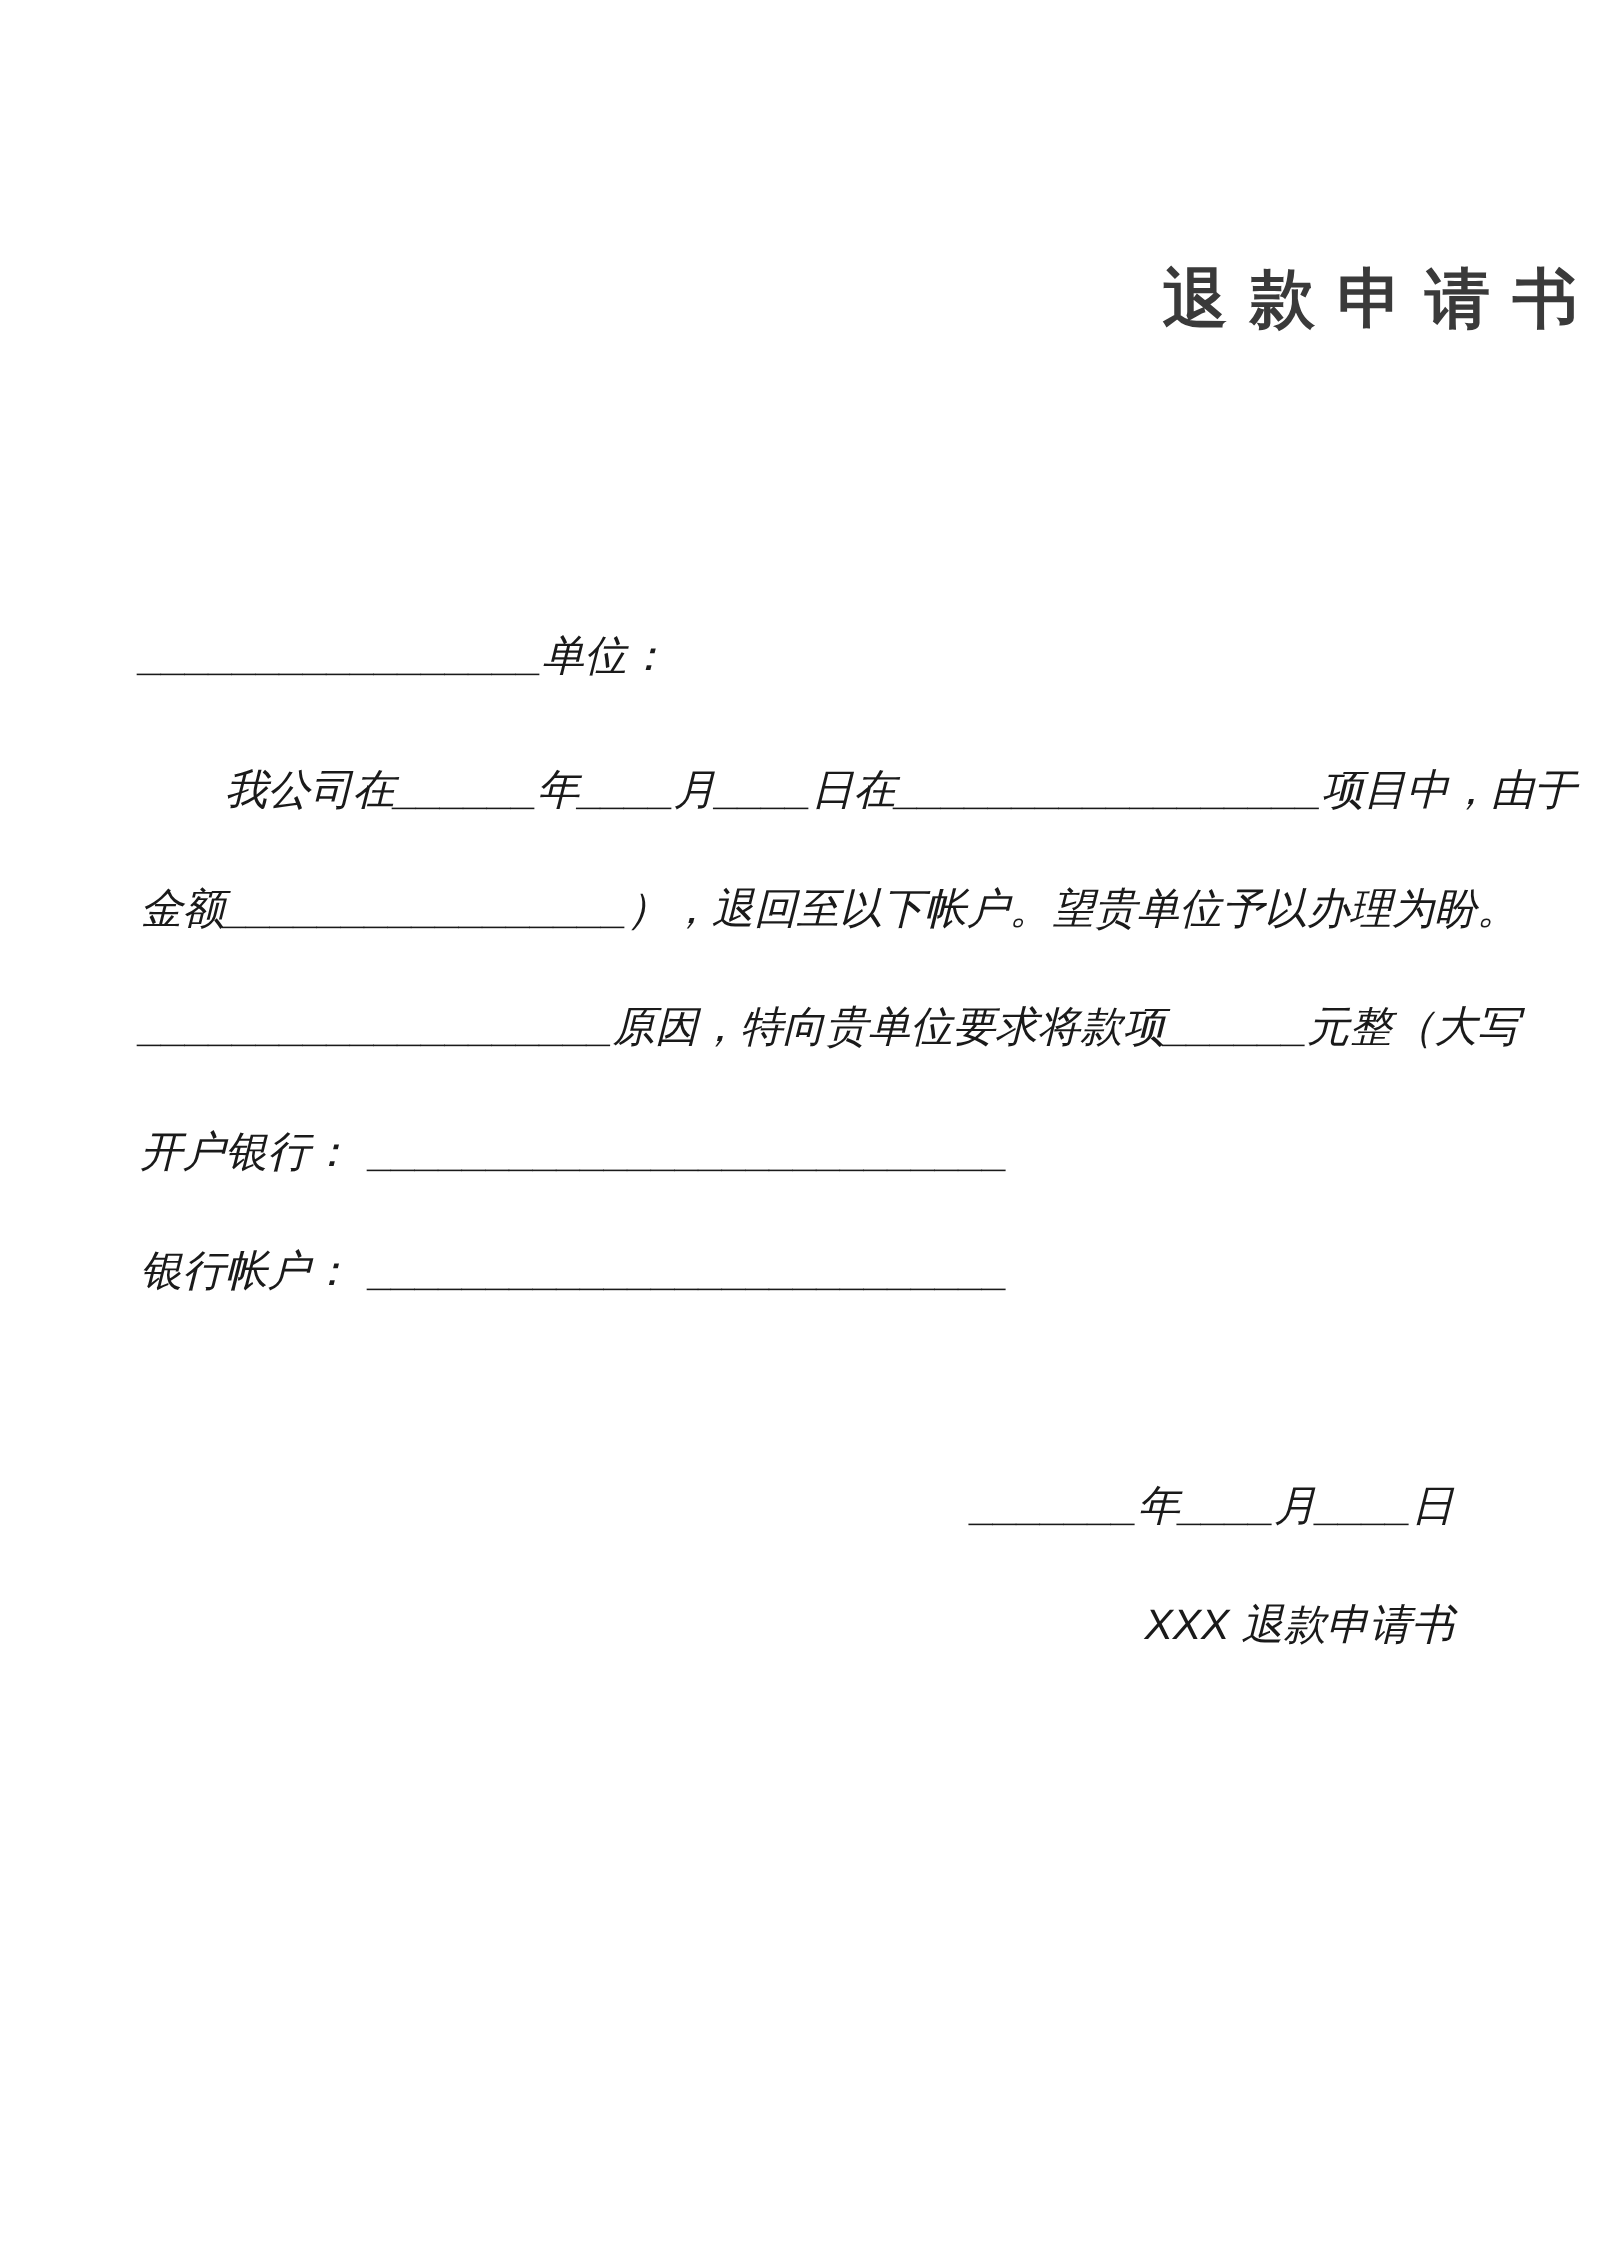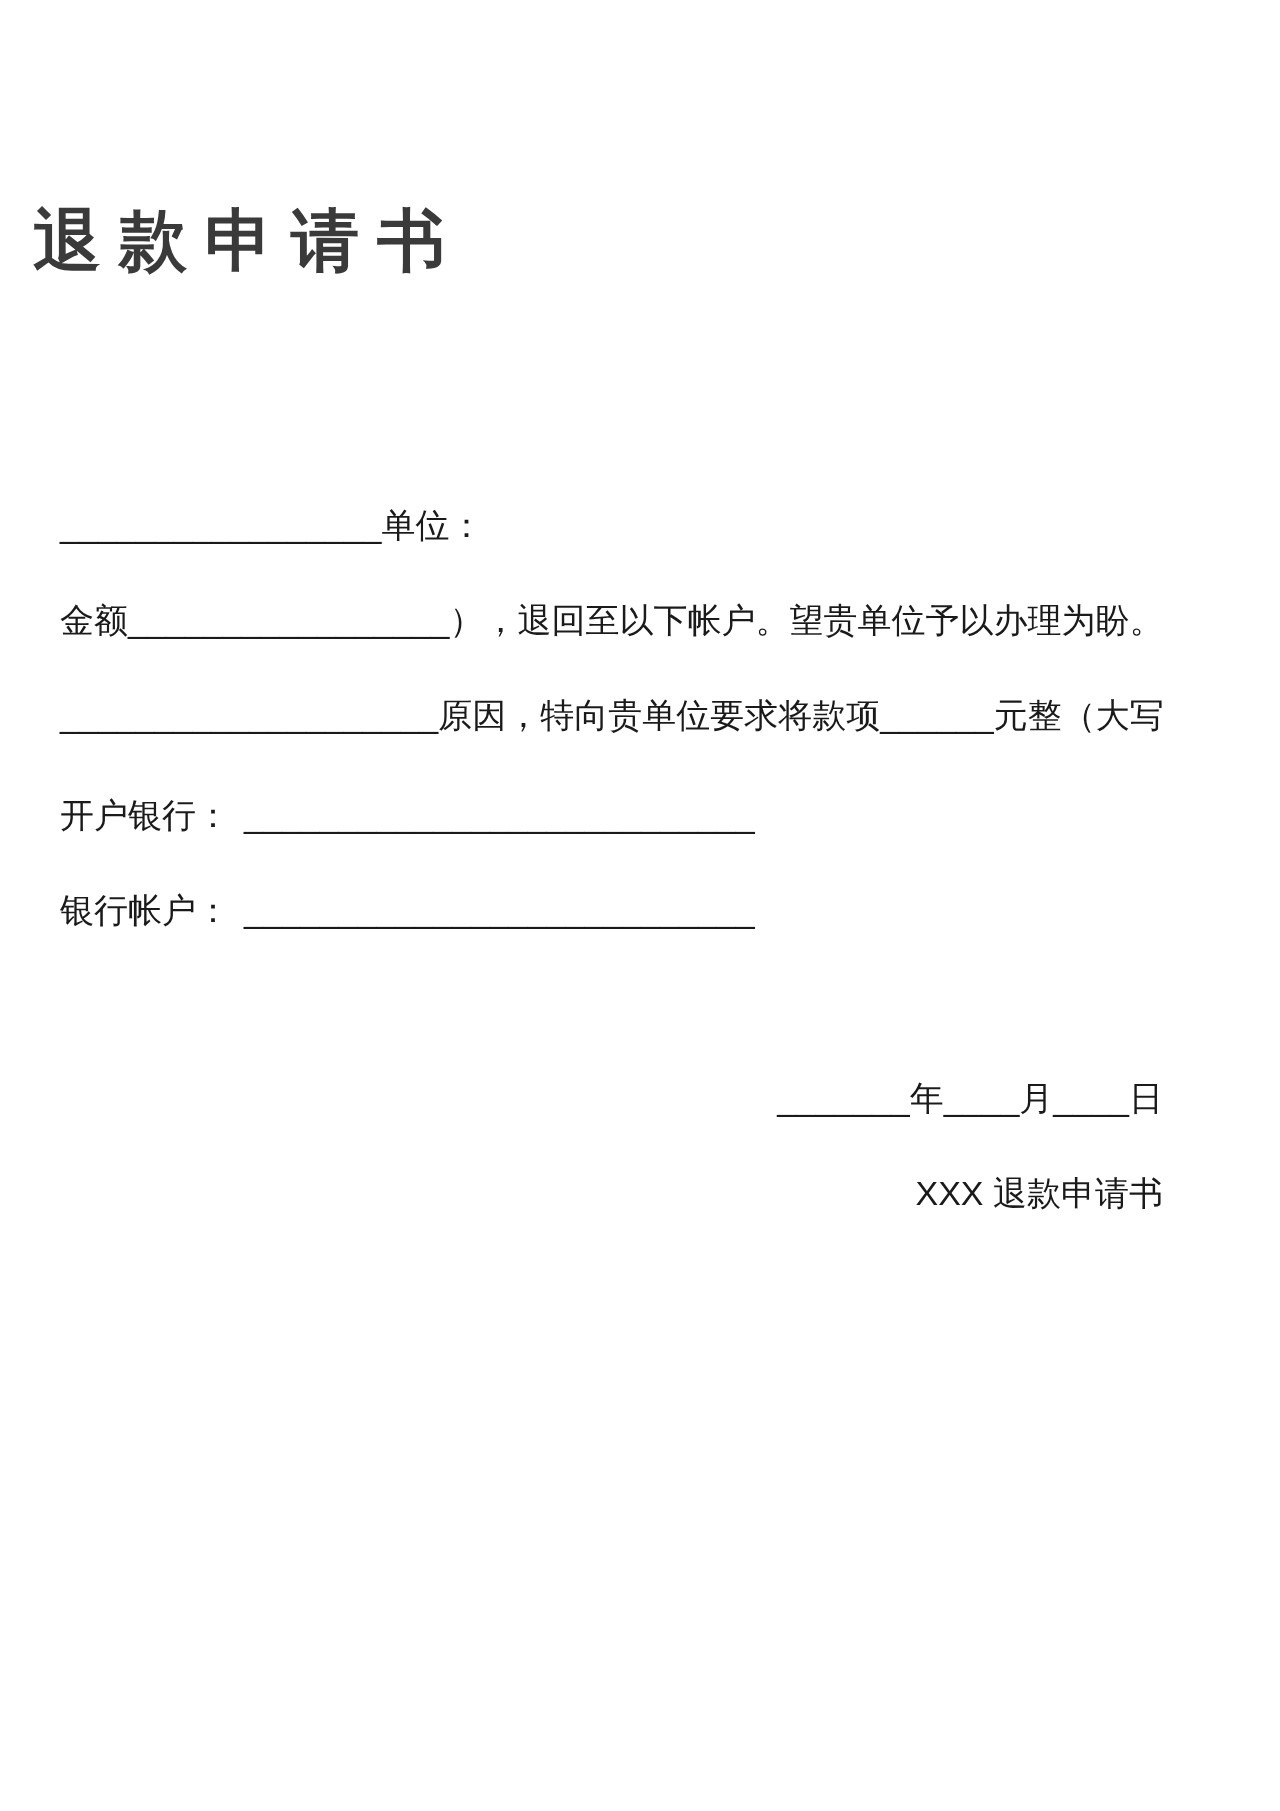--- a/index.html
+++ b/index.html
@@ -12,33 +12,34 @@
     width: 1280px;
     height: 1811px;
     background: #ffffff;
     overflow: hidden;
     font-family: "Liberation Sans", sans-serif;
     color: #1a1a1a;
   }
   .doc-title {
     margin: 0;
     padding-top: 202px;
-    font-size: 68px;
+    font-size: 52px;
     line-height: 76px;
     font-weight: bold;
     letter-spacing: 18px;
-    text-align: left;
+    text-align: right;
     color: #3a3a3a;
     white-space: nowrap;
     padding-left: 33px;
   }
   .content {
-    padding: 0 95px 0 60px;
+    padding: 0 95px 0 112px;
     font-size: 34px;
     color: #1a1a1a;
+    font-style: italic;
   }
   .line {
     line-height: 95px;
     white-space: nowrap;
   }
   .addressee-line {
     margin-top: 200px;
   }
   .para-first {
     margin-top: 12px;
@@ -65,20 +66,21 @@
 <div class="page">
 
   <h1 class="doc-title">退款申请书</h1>
 
   <div class="content">
 
     <div class="line addressee-line">
       <span>_________________</span><span>单位：</span>
     </div>
 
+    <div class="line para-first">我公司在______年____月____日在__________________项目中，由于</div>
 
     <div class="line">金额_________________），退回至以下帐户。望贵单位予以办理为盼。</div>
 
     <div class="line">____________________原因，特向贵单位要求将款项______元整（大写</div>
 
     <div class="fields">
 
       <div class="line field-line">
         <span>开户银行：</span><span class="blank">___________________________</span>
       </div>

